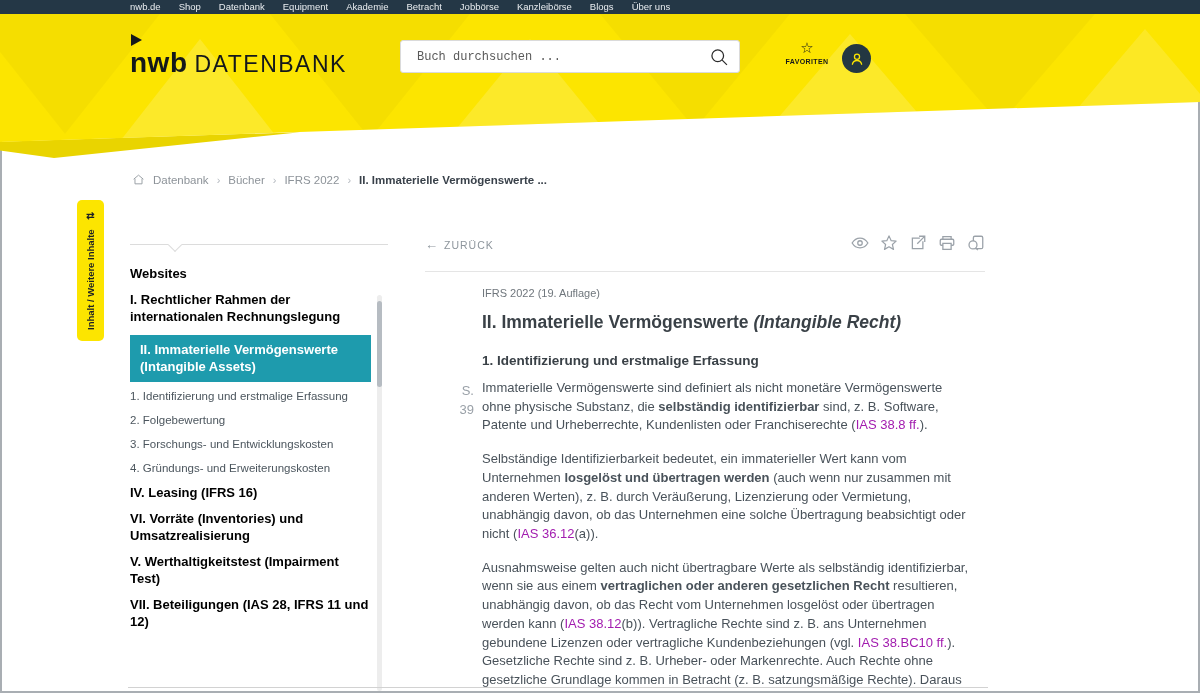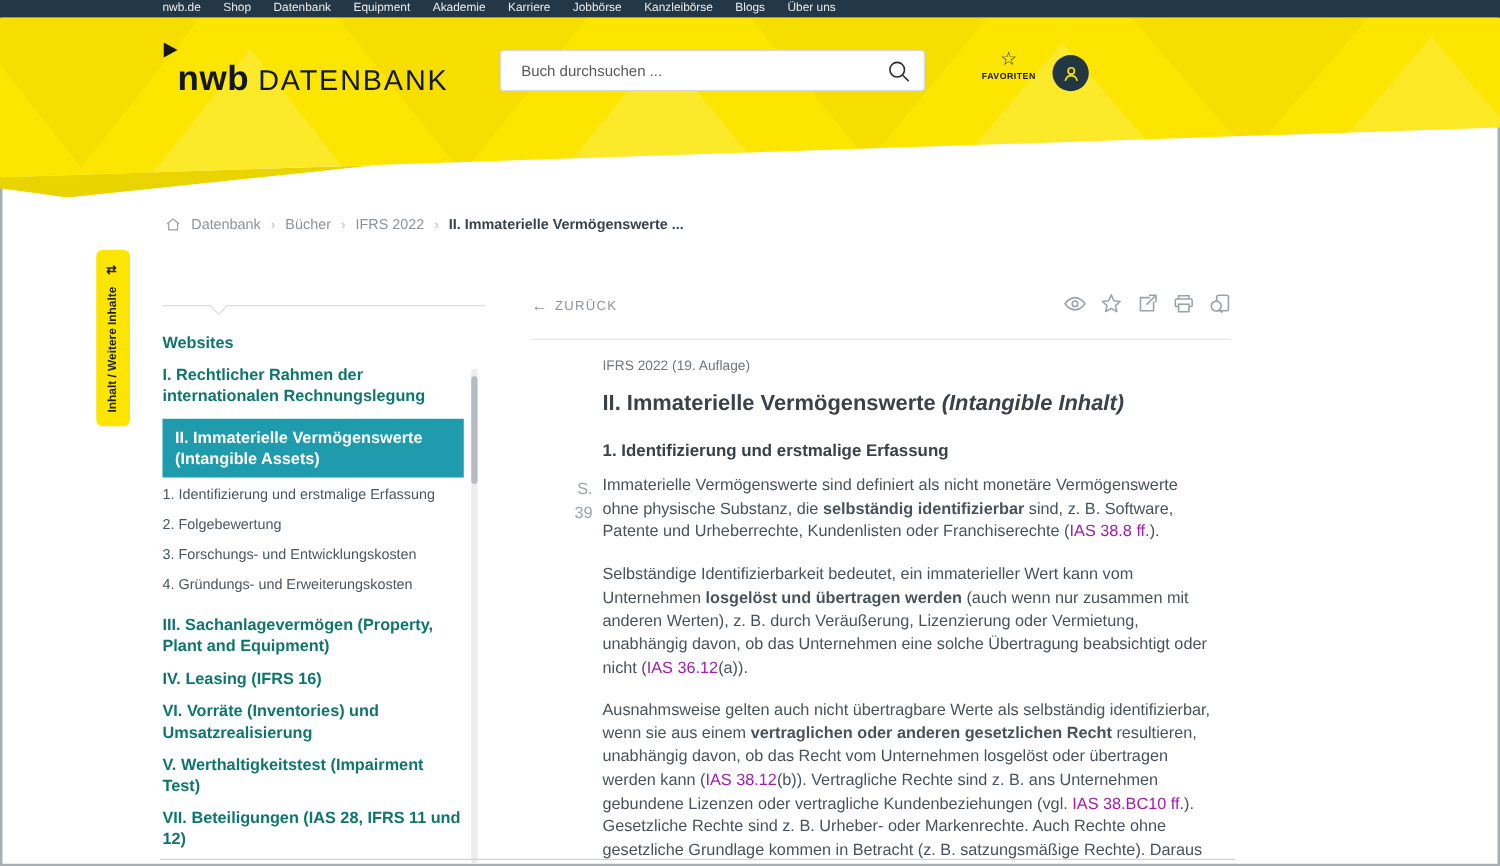--- a/index.html
+++ b/index.html
@@ -21,28 +21,28 @@
   .tri.d2{left:270px;top:0;border-left:100px solid transparent;border-right:100px solid transparent;border-top:125px solid rgba(0,0,0,.028);}
   .tri.d3{left:600px;top:0;border-left:95px solid transparent;border-right:95px solid transparent;border-top:115px solid rgba(0,0,0,.028);}
   .tri.d4{left:905px;top:0;border-left:95px solid transparent;border-right:95px solid transparent;border-top:110px solid rgba(0,0,0,.028);}
   .tri.u1{left:110px;bottom:20px;border-left:90px solid transparent;border-right:90px solid transparent;border-bottom:115px solid rgba(255,255,255,.16);}
   .tri.u2{left:440px;bottom:25px;border-left:90px solid transparent;border-right:90px solid transparent;border-bottom:110px solid rgba(255,255,255,.16);}
   .tri.u3{left:760px;bottom:35px;border-left:90px solid transparent;border-right:90px solid transparent;border-bottom:105px solid rgba(255,255,255,.16);}
   .tri.u4{left:1060px;bottom:45px;border-left:85px solid transparent;border-right:85px solid transparent;border-bottom:100px solid rgba(255,255,255,.14);}
 
   .logo{position:absolute;left:130px;top:34px;cursor:pointer;z-index:3;}
   .logo-tri{width:0;height:0;border-left:11px solid #14181b;border-top:6px solid transparent;border-bottom:6px solid transparent;margin-left:1px;}
-  .logo-row{display:flex;align-items:baseline;margin-top:1px;margin-left:12px;}
+  .logo-row{display:flex;align-items:baseline;margin-top:1px;}
   .logo-bold{font-size:28px;font-weight:bold;color:#14181b;letter-spacing:.5px;}
   .logo-rest{font-size:23px;font-weight:400;color:#14181b;letter-spacing:1.5px;margin-left:7px;}
 
   .search{position:absolute;left:400px;top:40px;width:340px;height:33px;background:#fff;
           border:1px solid #dadada;border-radius:3px;display:flex;align-items:center;
           padding:0 10px 0 14px;box-sizing:border-box;z-index:3;}
-  .search input{border:0;outline:0;flex:1;font-size:12px;color:#0f766e;background:transparent;font-family:Liberation Sans, sans-serif;}
+  .search input{border:0;outline:0;flex:1;font-size:12px;color:#0f766e;background:transparent;font-family:Liberation Mono, monospace;}
   .search input::placeholder{color:#595959;}
   .search svg{flex:0 0 auto;cursor:pointer;}
 
   .favorites{position:absolute;left:780px;top:41px;width:54px;text-align:center;cursor:pointer;z-index:3;}
   .fav-star{font-size:15px;line-height:14px;color:#14181b;}
   .fav-label{font-size:7px;font-weight:bold;letter-spacing:.4px;color:#14181b;margin-top:3px;}
 
   .avatar{position:absolute;left:842px;top:44px;width:29px;height:29px;border-radius:50%;background:#233742;
           display:flex;align-items:center;justify-content:center;cursor:pointer;z-index:3;}
 
@@ -63,21 +63,21 @@
 
   
   .sidebar{position:absolute;left:130px;top:233px;width:258px;z-index:3;}
   .toc-head{display:flex;align-items:center;gap:16px;}
   .toc-circle{width:30px;height:30px;border-radius:50%;background:#24404f;display:flex;align-items:center;justify-content:center;}
   .toc-title{font-size:11.5px;color:#47535d;letter-spacing:.8px;}
   .toc-divider{position:relative;margin-top:11px;border-top:1px solid #dcdcdc;width:258px;}
   .notch{position:absolute;left:40px;top:-5px;width:9px;height:9px;background:#fff;
          border-right:1px solid #dcdcdc;border-bottom:1px solid #dcdcdc;transform:rotate(45deg);}
   .toc-list{margin-top:21px;width:241px;}
-  .toc-item{font-size:13px;font-weight:bold;color:#0f766e;line-height:1.3;margin-bottom:9px;cursor:pointer;}
+  .toc-item{font-size:13px;font-weight:bold;color:#000000;line-height:1.3;margin-bottom:9px;cursor:pointer;}
   .toc-item.sub{font-size:11.5px;font-weight:normal;color:#4c565e;margin-bottom:9px;}
   .toc-item.gap{margin-top:16px;}
   .toc-item.active{background:#1e9bad;color:#fff;padding:7px 10px;margin-bottom:7px;}
   .sb-track{position:absolute;left:247px;top:62px;width:5px;height:396px;background:#ededed;border-radius:3px;}
   .sb-thumb{position:absolute;top:6px;left:0;width:5px;height:86px;background:#b6bcc2;border-radius:3px;cursor:pointer;}
 
   
   .back-btn{position:absolute;left:425px;top:237px;font-size:10.5px;letter-spacing:1px;color:#8d959c;
             cursor:pointer;display:flex;align-items:center;gap:6px;z-index:3;}
   .back-arrow{font-size:13px;letter-spacing:0;}
@@ -102,21 +102,21 @@
 <body>
 
 <div class="page">
 
   <div class="topnav">
       <span class="navlink">nwb.de</span>
       <span class="navlink">Shop</span>
       <span class="navlink">Datenbank</span>
       <span class="navlink">Equipment</span>
       <span class="navlink">Akademie</span>
-      <span class="navlink">Karriere</span>
+      <span class="navlink">Betracht</span>
       <span class="navlink">Jobbörse</span>
       <span class="navlink">Kanzleibörse</span>
       <span class="navlink">Blogs</span>
       <span class="navlink">Über uns</span>
     </div>
 
   <div class="header-under"></div>
   <div class="header">
     <div class="tri d1"></div>
     <div class="tri d2"></div>
@@ -184,21 +184,20 @@
         <div class="notch"></div>
       </div>
     <div class="toc-list" id="toc-list">
         <div class="toc-item">Websites</div>
         <div class="toc-item">I. Rechtlicher Rahmen der internationalen Rechnungslegung</div>
         <div class="toc-item active">II. Immaterielle Vermögenswerte (Intangible Assets)</div>
         <div class="toc-item sub">1. Identifizierung und erstmalige Erfassung</div>
         <div class="toc-item sub">2. Folgebewertung</div>
         <div class="toc-item sub">3. Forschungs- und Entwicklungskosten</div>
         <div class="toc-item sub">4. Gründungs- und Erweiterungskosten</div>
-        <div class="toc-item gap">III. Sachanlagevermögen (Property, Plant and Equipment)</div>
         <div class="toc-item">IV. Leasing (IFRS 16)</div>
         <div class="toc-item">VI. Vorräte (Inventories) und Umsatzrealisierung</div>
         <div class="toc-item">V. Werthaltigkeitstest (Impairment Test)</div>
         <div class="toc-item">VII. Beteiligungen (IAS 28, IFRS 11 und 12)</div>
       </div>
     <div class="sb-track">
       <div class="sb-thumb"></div>
     </div>
   </div>
 
@@ -227,21 +226,21 @@
       <span class="tool-icon"><svg width="18" height="18" viewBox="0 0 24 24">
           <rect x="8.5" y="3" width="12.5" height="16.5" rx="2" fill="none" stroke="#9ba2a9" stroke-width="1.7"></rect>
           <circle cx="8" cy="14.5" r="5.3" fill="#fff" stroke="#9ba2a9" stroke-width="1.7"></circle>
           <path d="M11.5 18.5l3 3" stroke="#9ba2a9" stroke-width="1.7"></path>
         </svg></span>
     </div>
   <div class="main-divider"></div>
 
   <div class="content">
     <div class="edition">IFRS 2022 (19. Auflage)</div>
-    <h1 class="doc-h1"><span>II. Immaterielle Vermögenswerte</span><span class="it"> (Intangible Inhalt)</span></h1>
+    <h1 class="doc-h1"><span>II. Immaterielle Vermögenswerte</span><span class="it"> (Intangible Recht)</span></h1>
     <h2 class="doc-h2">1. Identifizierung und erstmalige Erfassung</h2>
     <div id="paragraphs">
         <div class="para"><span class="margin-note">S. 39</span><span>Immaterielle Vermögenswerte sind definiert als nicht monetäre Vermögenswerte ohne physische Substanz, die </span><span class="run-b">selbständig identifizierbar</span><span> sind, z. B. Software, Patente und Urheberrechte, Kundenlisten oder Franchiserechte (</span><span class="run-link">IAS 38.8 ff.</span><span>).</span></div>
         <div class="para"><span>Selbständige Identifizierbarkeit bedeutet, ein immaterieller Wert kann vom Unternehmen </span><span class="run-b">losgelöst und übertragen werden</span><span> (auch wenn nur zusammen mit anderen Werten), z. B. durch Veräußerung, Lizenzierung oder Vermietung, unabhängig davon, ob das Unternehmen eine solche Übertragung beabsichtigt oder nicht (</span><span class="run-link">IAS 36.12</span><span>(a)).</span></div>
         <div class="para"><span>Ausnahmsweise gelten auch nicht übertragbare Werte als selbständig identifizierbar, wenn sie aus einem </span><span class="run-b">vertraglichen oder anderen gesetzlichen Recht</span><span> resultieren, unabhängig davon, ob das Recht vom Unternehmen losgelöst oder übertragen werden kann (</span><span class="run-link">IAS 38.12</span><span>(b)). Vertragliche Rechte sind z. B. ans Unternehmen gebundene Lizenzen oder vertragliche Kundenbeziehungen (vgl. </span><span class="run-link">IAS 38.BC10 ff.</span><span>). Gesetzliche Rechte sind z. B. Urheber- oder Markenrechte. Auch Rechte ohne gesetzliche Grundlage kommen in Betracht (z. B. satzungsmäßige Rechte). Daraus ergibt sich ein weiterer Begriffsinhalt als nach nationalem Bilanzrecht (vgl. </span></div>
       </div>
   </div>
 
   <div class="bottom-line"></div>
 </div>

